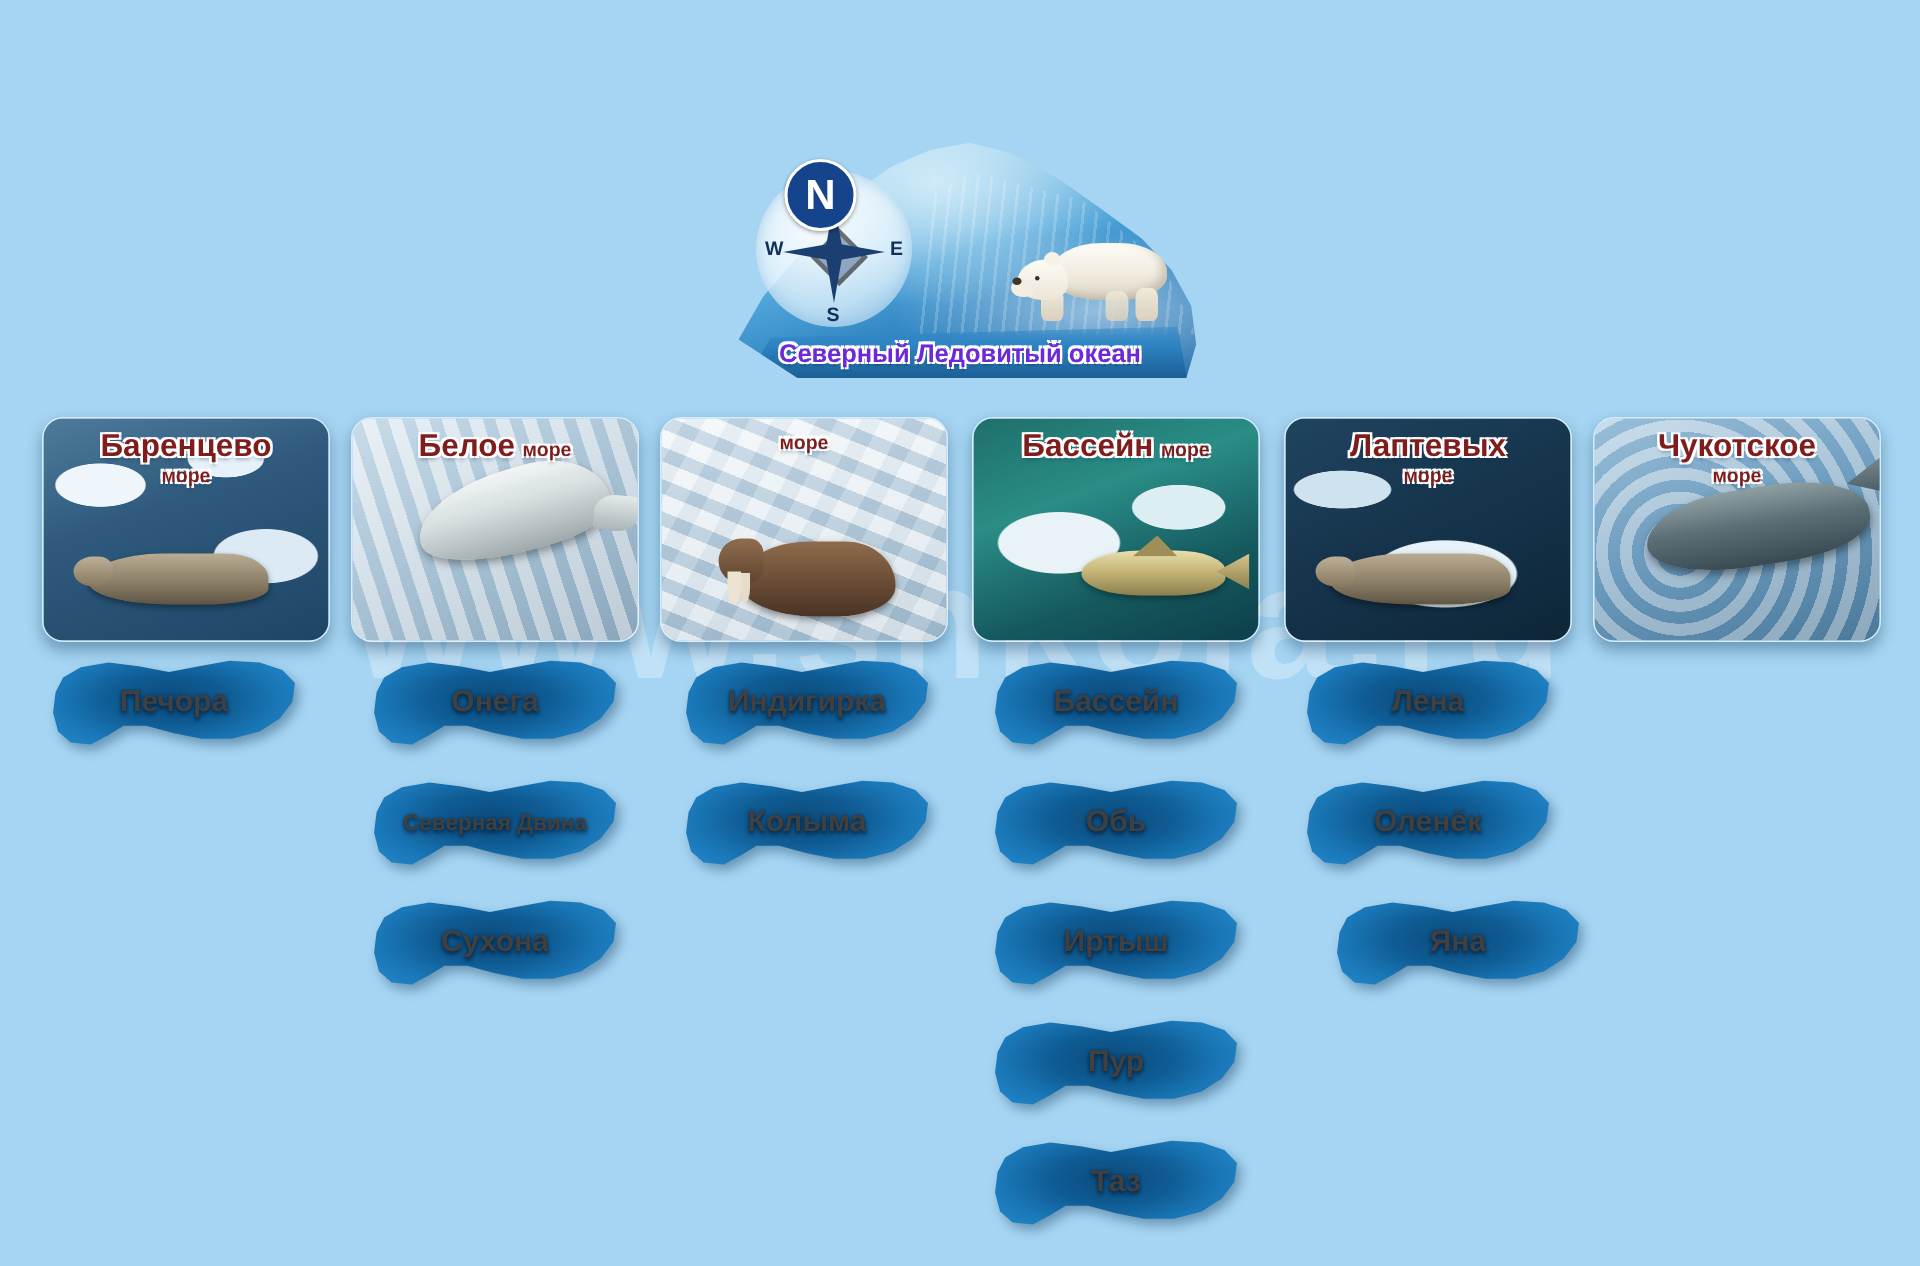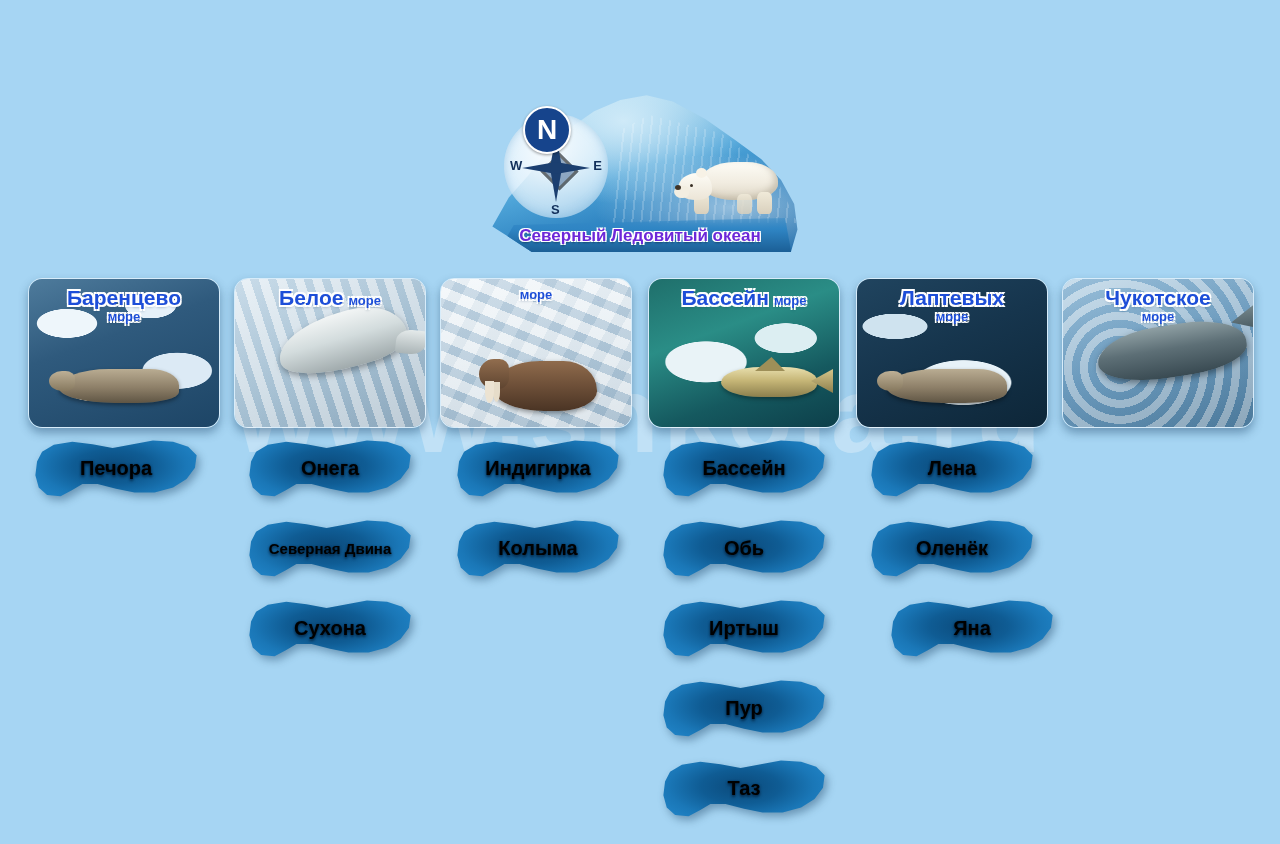--- a/index.html
+++ b/index.html
@@ -147,21 +147,21 @@
     border-radius:14px;
     overflow:hidden;
     box-shadow:0 5px 10px rgba(25,65,100,.42);
     border:1px solid rgba(255,255,255,.55);
   }
   .sea-photo{position:absolute;inset:0;}
   .sea-title{
     position:absolute;left:0;right:0;top:8px;
     text-align:center;
     font-size:21px;font-weight:700;line-height:1.04;
-    color:#1d4ed8;
+    color:#7f1d1d;
     text-shadow:
       -1.6px -1.6px 0 #fff, 1.6px -1.6px 0 #fff,
       -1.6px  1.6px 0 #fff, 1.6px  1.6px 0 #fff,
        0 2px 3px rgba(0,40,80,.45);
     white-space:pre-line;
   }
   .sea-title.two-line{font-size:20px;}
   .sea-sub{
     display:block;font-size:13px;font-weight:700;margin-top:1px;
   }
@@ -286,21 +286,21 @@
     clip-path:polygon(
       3% 38%, 6% 22%, 13% 11%, 24% 6%, 36% 10%,
       48% 16%, 60% 10%, 72% 4%, 84% 6%, 93% 14%,
       98% 28%, 97% 48%, 92% 66%, 84% 80%, 73% 88%,
       61% 88%, 50% 82%, 39% 74%, 30% 74%, 24% 84%,
       17% 94%, 9% 92%, 4% 80%, 2% 60%);
   }
   .river .rlabel{
     position:absolute;inset:0;
     display:flex;align-items:center;justify-content:center;
-    color:#000000;font-weight:700;font-size:20px;
+    color:#404040;font-weight:700;font-size:20px;
     text-shadow:0 2px 3px rgba(0,25,50,.75), 0 0 2px rgba(0,30,60,.5);
     padding-bottom:2px;
     white-space:nowrap;
   }
   .river.small .rlabel{font-size:15px;}
 
   
   #watermark{
     position:absolute;left:0;top:352px;width:1280px;
     text-align:center;

